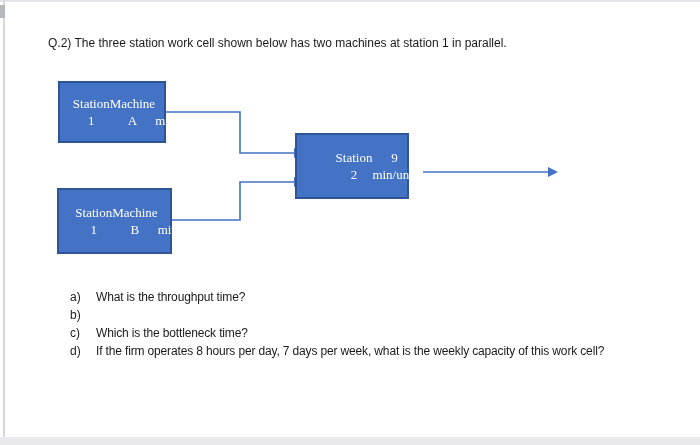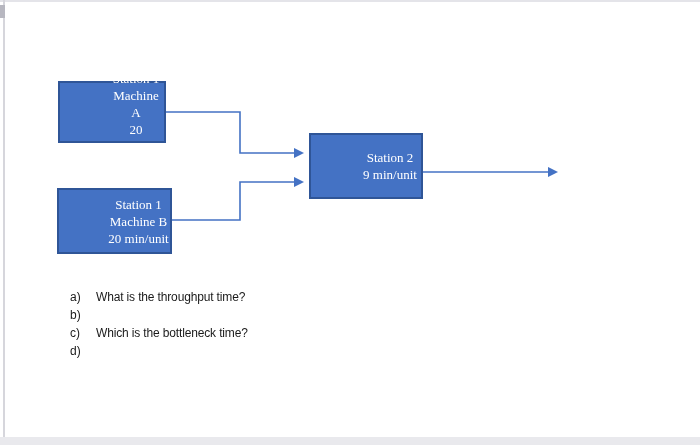--- a/index.html
+++ b/index.html
@@ -36,29 +36,29 @@
   .node {
     position: absolute;
     box-sizing: border-box;
     background: var(--node_fill, #4472C4);
     border: 2px solid var(--node_border, #2F5597);
     color: var(--node_text, #ffffff);
     font-family: "Liberation Serif", serif;
     font-size: 13px;
     line-height: 17px;
     display: flex;
-    flex-direction: column;
+    flex-direction: row;
     align-items: center;
     justify-content: center;
     text-align: center;
     padding-left: 48px;
   }
   .node-a  { left: 58px;  top: 81px;  width: 108px; height: 62px; }
   .node-b  { left: 57px;  top: 188px; width: 115px; height: 66px; }
-  .node-s2 { left: 309px; top: 133px; width: 114px; height: 66px; }
+  .node-s2 { left: 295px; top: 133px; width: 114px; height: 66px; }
   .node-s3 { left: 563px; top: 133px; width: 127px; height: 70px; }
 
   .questions {
     position: absolute;
     left: 70px;
     top: 288px;
     width: 628px;
   }
   .q-row {
     display: flex;
@@ -72,20 +72,21 @@
 </head>
 <body>
 
 <div class="screen">
 
   <div class="edge-top"></div>
   <div class="edge-left"></div>
   <div class="edge-notch"></div>
   <div class="edge-bottom"></div>
 
+  <div class="title">Q.2) The three station work cell shown below has two machines at station 1 in parallel.</div>
 
   <div class="diagram">
 
     <svg class="connectors" width="700" height="290" viewBox="0 0 700 290" xmlns="http://www.w3.org/2000/svg">
       <defs>
         <marker id="arrow" viewBox="0 0 10 10" refX="8" refY="5" markerWidth="6.5" markerHeight="6.5" orient="auto-start-reverse">
           <path d="M0,0 L10,5 L0,10 z"></path>
         </marker>
       </defs>
       <path d="M166,112 H240 V153 H302" marker-end="url(#arrow)"></path>
@@ -120,16 +121,17 @@
     </div>
     <div class="q-row">
       <span class="q-label">b)</span>
     </div>
     <div class="q-row">
       <span class="q-label">c)</span>
       <span class="q-text">Which is the bottleneck time?</span>
     </div>
     <div class="q-row">
       <span class="q-label">d)</span>
+      <span class="q-text">If the firm operates 8 hours per day, 7 days per week, what is the weekly capacity of this work cell?</span>
     </div>
   </div>
 
 </div>
 
 </body></html>

